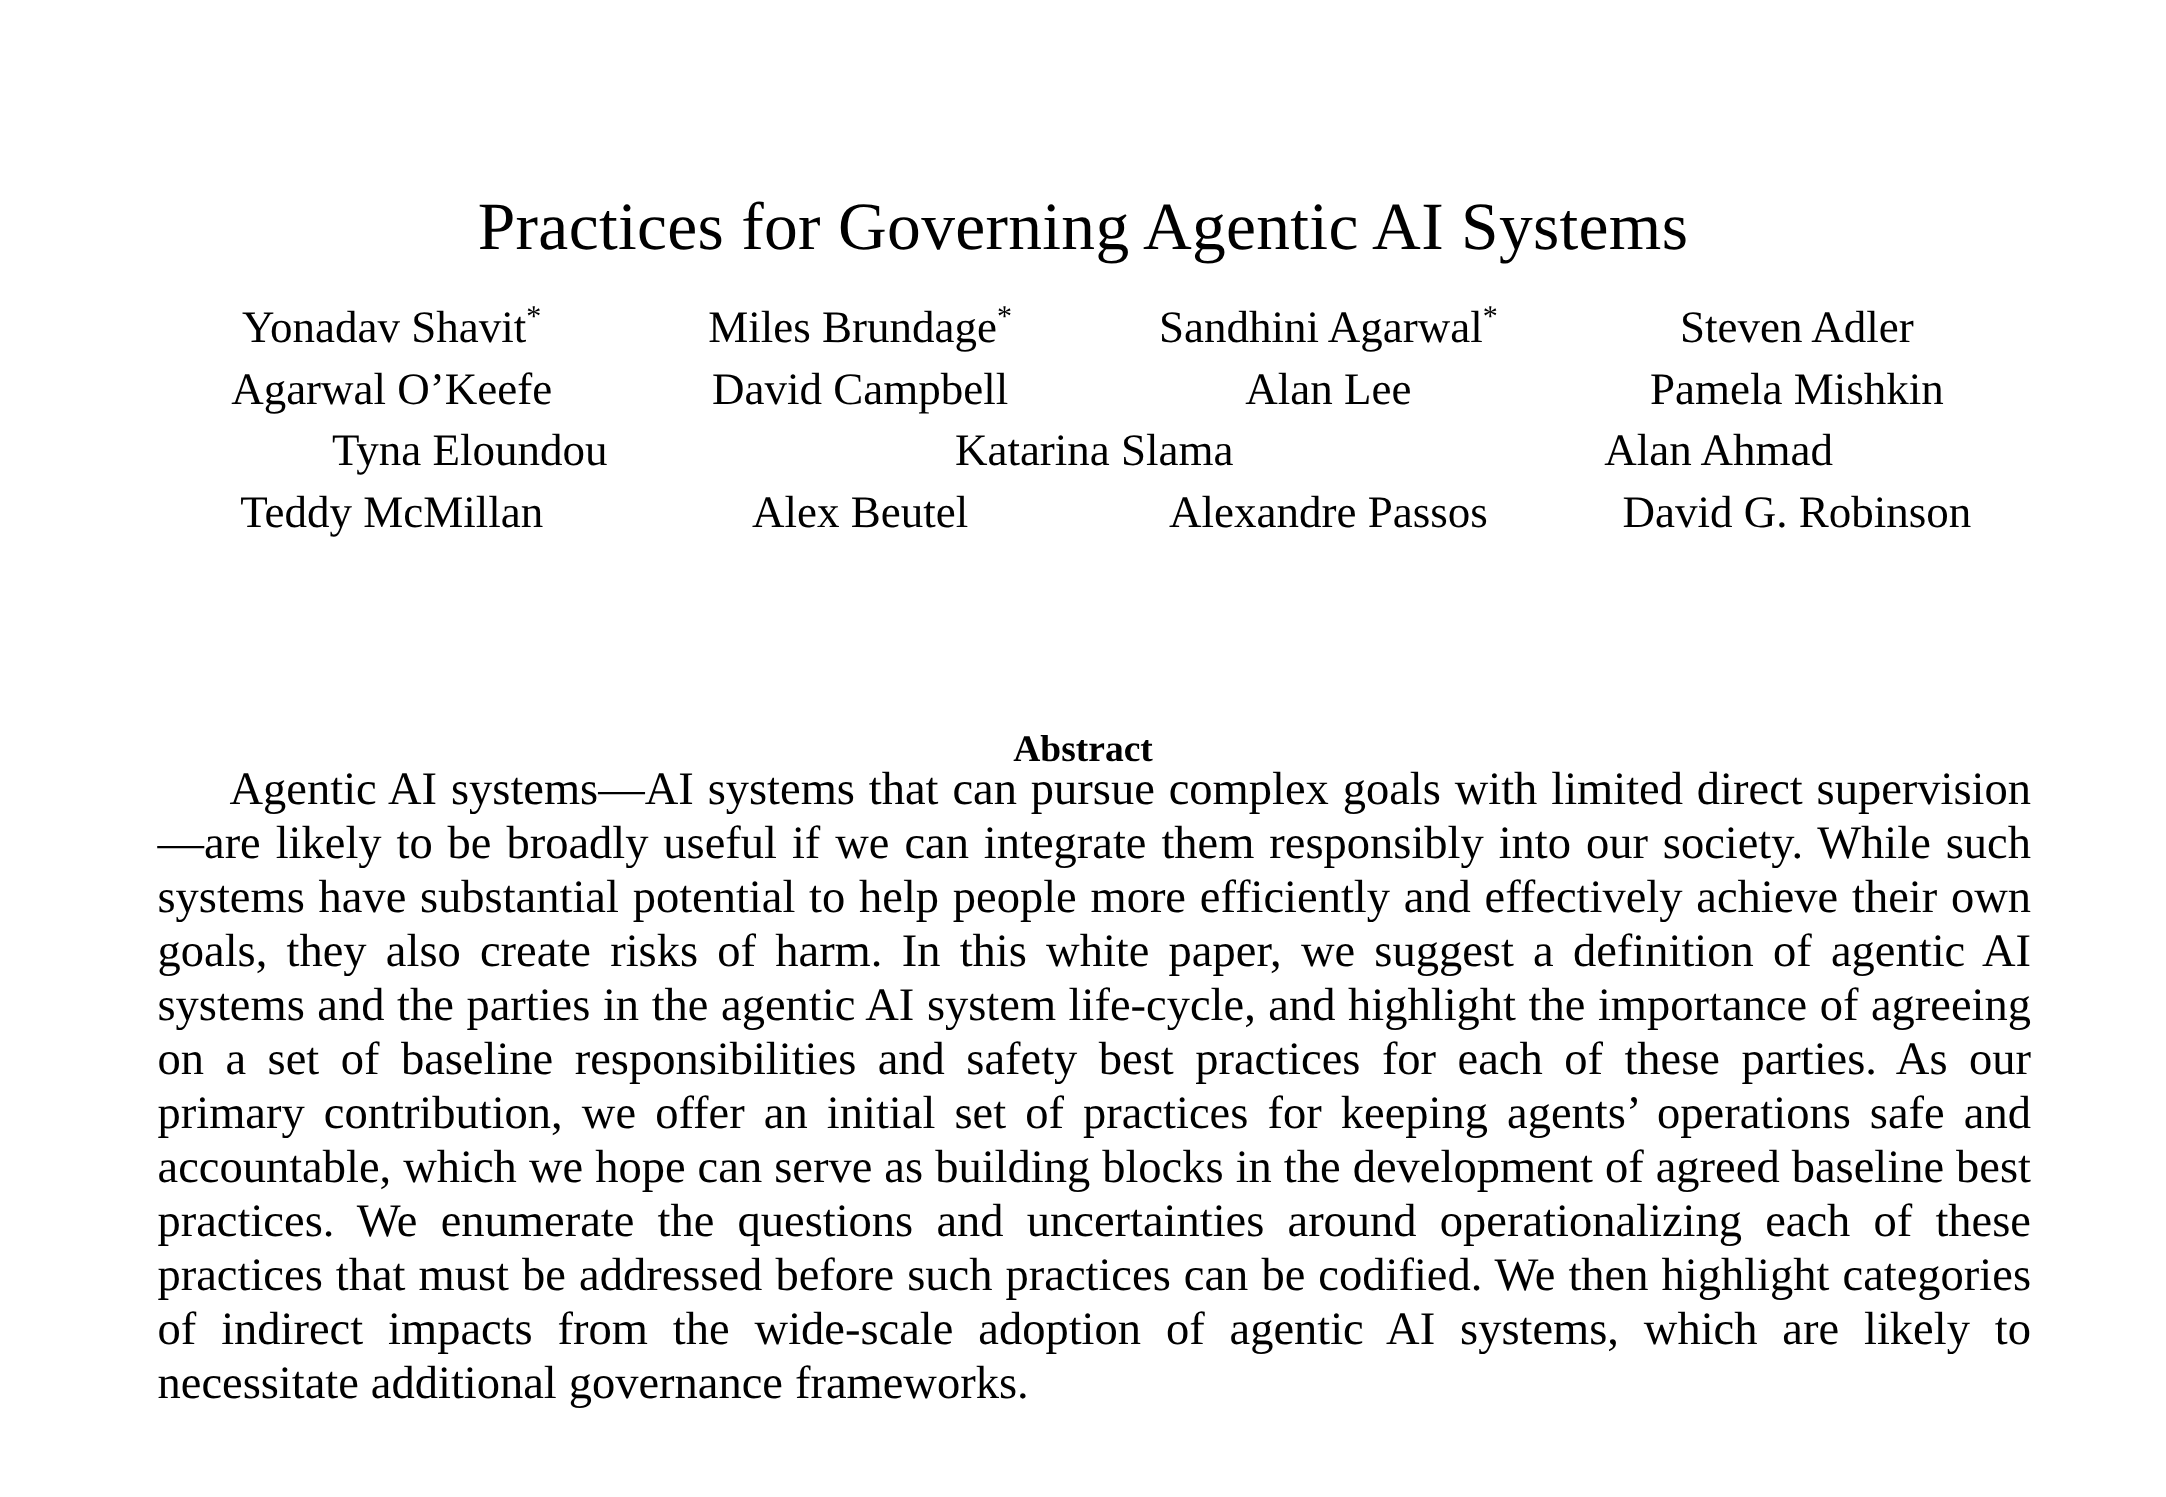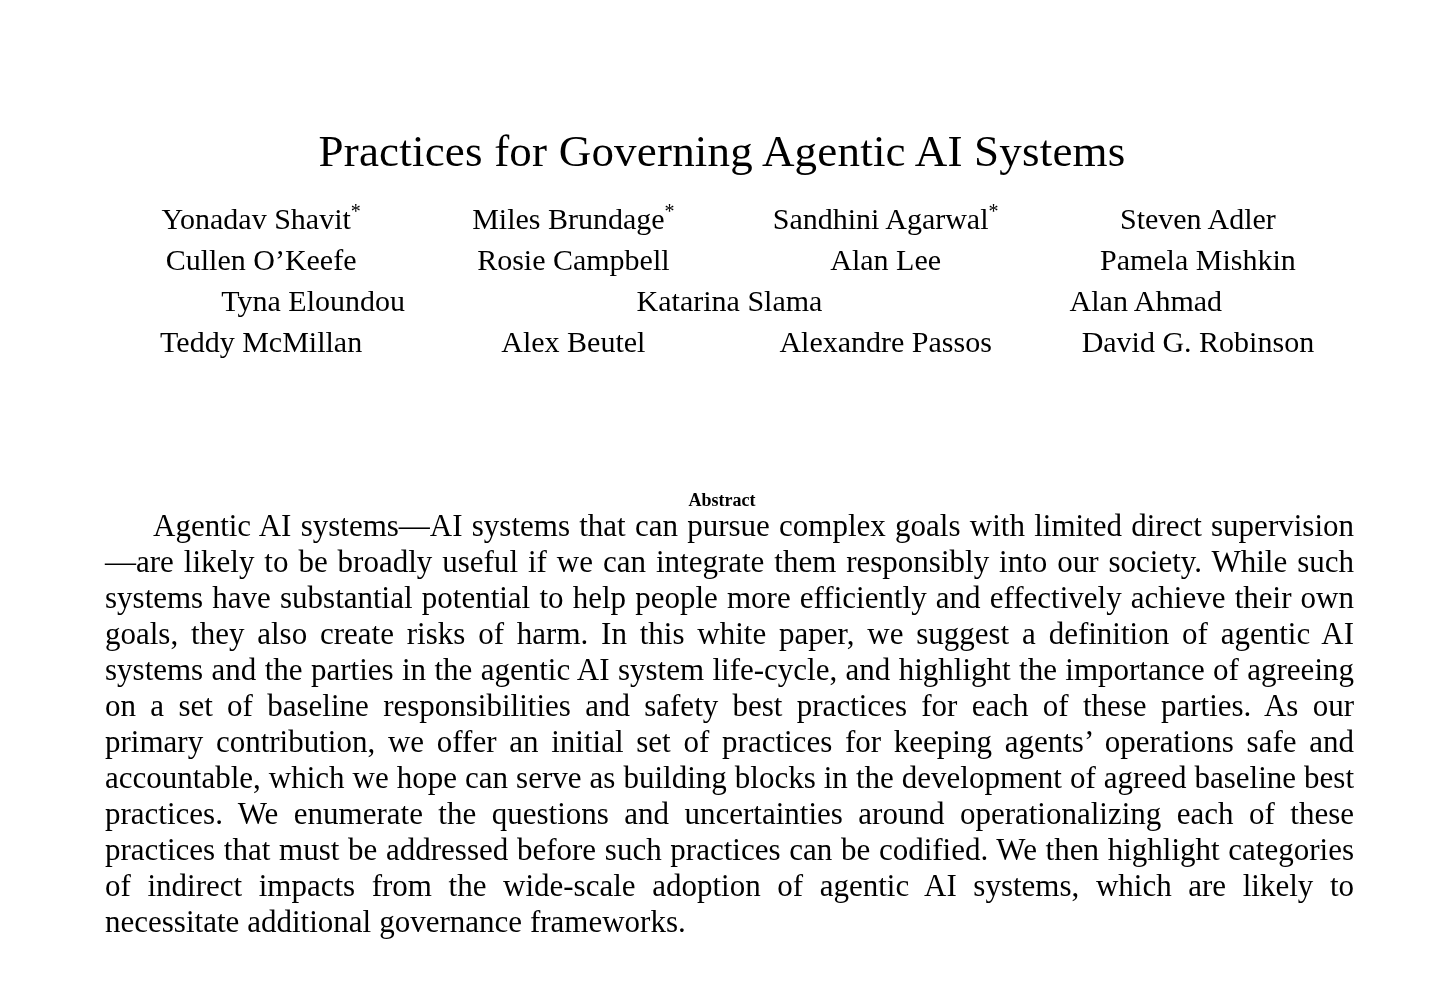--- a/index.html
+++ b/index.html
@@ -65,21 +65,21 @@
     line-height: 0;
   }
 
   
   .abstract-heading {
     position: absolute;
     top: 484px;
     left: 0;
     width: 1444px;
     text-align: center;
-    font-size: 18px;
+    font-size: 25px;
     line-height: 32px;
     font-weight: bold;
   }
 
   .abstract-body {
     position: absolute;
     top: 508px;
     left: 105px;
     width: 1249px;
     font-size: 31px;
@@ -102,22 +102,22 @@
   <h1 class="title">Practices for Governing Agentic AI Systems</h1>
 
   <div class="authors">
       <div class="author-row">
         <div class="author-cell">Yonadav Shavit<span class="star">*</span></div>
         <div class="author-cell">Miles Brundage<span class="star">*</span></div>
         <div class="author-cell">Sandhini Agarwal<span class="star">*</span></div>
         <div class="author-cell">Steven Adler</div>
       </div>
       <div class="author-row">
-        <div class="author-cell">Cullen O’Keefe</div>
-        <div class="author-cell">Rosie Campbell</div>
+        <div class="author-cell">Agarwal O’Keefe</div>
+        <div class="author-cell">David Campbell</div>
         <div class="author-cell">Alan Lee</div>
         <div class="author-cell">Pamela Mishkin</div>
       </div>
       <div class="author-row">
         <div class="author-cell">Tyna Eloundou</div>
         <div class="author-cell">Katarina Slama</div>
         <div class="author-cell">Alan Ahmad</div>
       </div>
       <div class="author-row">
         <div class="author-cell">Teddy McMillan</div>

